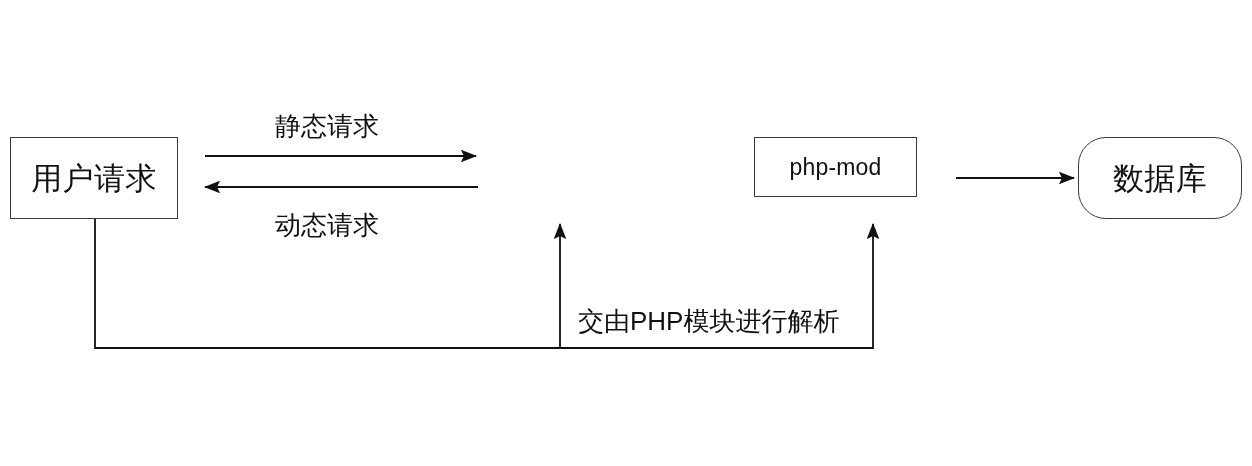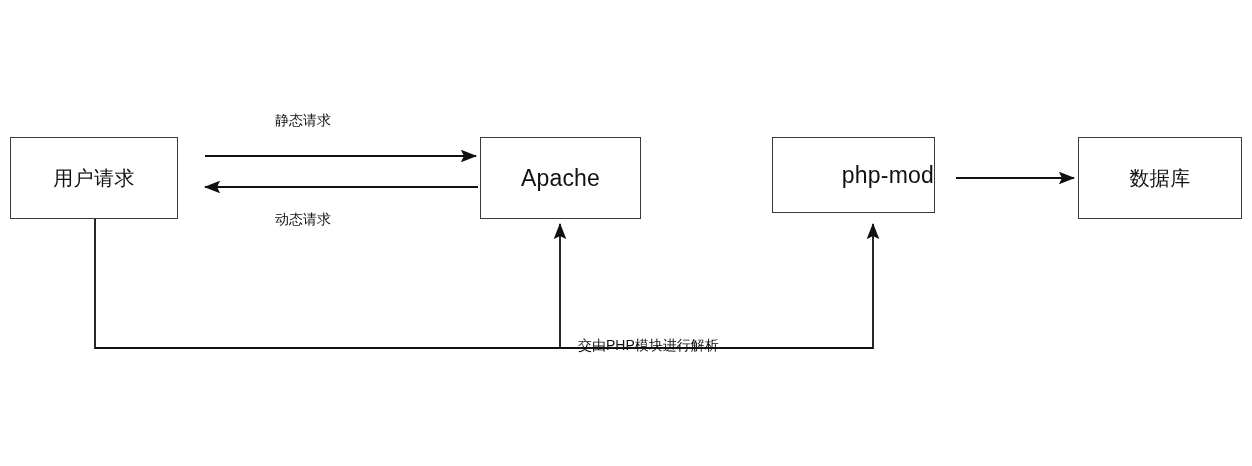--- a/index.html
+++ b/index.html
@@ -28,33 +28,33 @@
   .node-box {
     position: absolute;
     box-sizing: border-box;
     border: 1.6px solid #3a3a3a;
     background: #ffffff;
     display: flex;
     align-items: center;
     justify-content: center;
   }
   .node-label {
-    font-size: 20px;
+    font-size: 31px;
     color: #111111;
     line-height: 1;
     letter-spacing: 0.4px;
     white-space: nowrap;
   }
   .node-label.latin {
     font-size: 23px;
     letter-spacing: 0.2px;
   }
   .edge-label {
     position: absolute;
-    font-size: 14px;
+    font-size: 26px;
     color: #111111;
     white-space: nowrap;
     line-height: 1;
   }
 </style>
 </head>
 <body>
 
 <div id="diagram-root">
 
@@ -73,32 +73,29 @@
 
     <path d="M560,348 L873,348 L873,224" fill="none" stroke="#111111" stroke-width="1.8" marker-end="url(#arrowhead)"></path>
 
     <line x1="956" y1="178" x2="1074" y2="178" stroke="#111111" stroke-width="1.8" marker-end="url(#arrowhead)"></line>
   </svg>
 
   <div class="node-box" style="left:10px; top:137px; width:168px; height:82px;">
     <span class="node-label">用户请求</span>
   </div>
 
-  <div class="node-box" style="left:480px; top:137px; width:161px; height:82px;">
-    <span class="node-label latin">Apache</span>
-  </div>
 
-  <div class="node-box" style="left:772px; top:137px; width:163px; height:76px;justify-content:flex-end;">
+  <div class="node-box" style="left:754px; top:137px; width:163px; height:60px;">
     <span class="node-label latin">php-mod</span>
   </div>
 
-  <div class="node-box" style="left:1078px; top:137px; width:164px; height:82px;">
+  <div class="node-box" style="left:1078px; top:137px; width:164px; height:82px;border-radius:28px;">
     <span class="node-label">数据库</span>
   </div>
 
   <div class="edge-label" style="left:275px; top:113px;">静态请求</div>
 
   <div class="edge-label" style="left:275px; top:212px;">动态请求</div>
 
 
-  <div class="edge-label" style="left:578px; top:308px;margin-top:30px;">交由PHP模块进行解析</div>
+  <div class="edge-label" style="left:578px; top:308px;">交由PHP模块进行解析</div>
 
 </div>
 
 </body></html>

